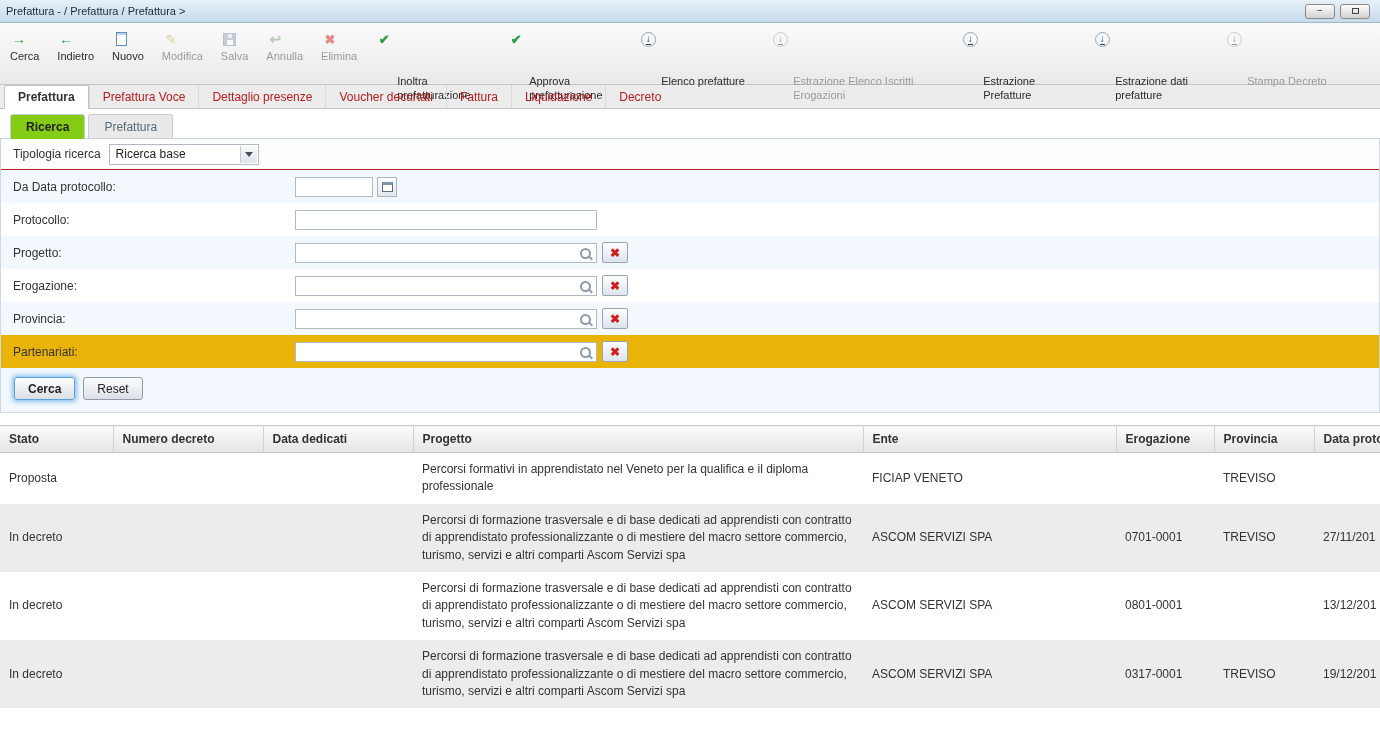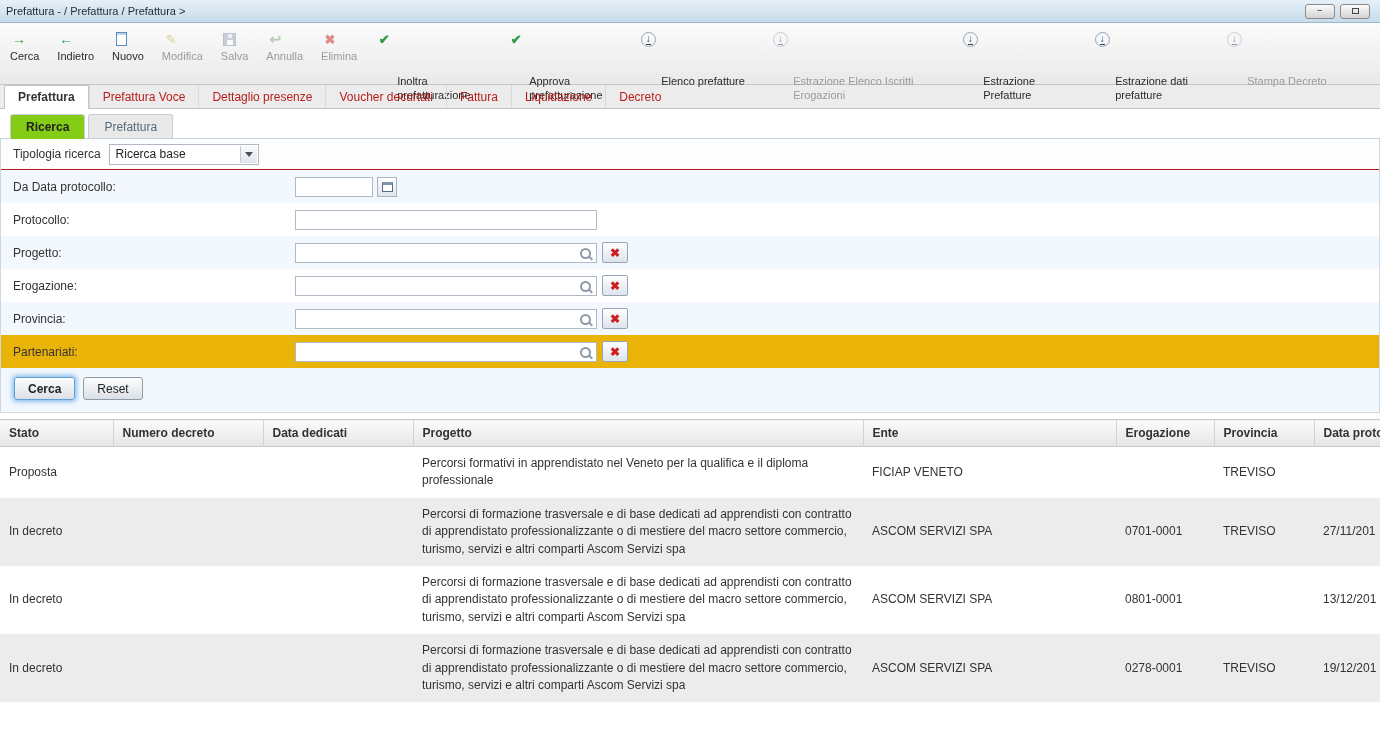--- a/index.html
+++ b/index.html
@@ -130,21 +130,21 @@
   .sel-arrow::after { content:""; width:0; height:0; border-left:4px solid transparent;
                       border-right:4px solid transparent; border-top:5px solid #44505c; }
 
   .actions { display:flex; gap:8px; padding:9px 0 12px 13px; background:#f2f8fd; }
   .btn { height:23px; padding:0 13px; border:1px solid #8e9aa5; border-radius:3px;
          background:linear-gradient(#fdfdfd,#dbe0e6); font-size:12px; color:#222;
          font-family:"Liberation Sans",sans-serif; cursor:pointer; }
   .btn.focused { box-shadow:0 0 4px 2px rgba(90,165,230,.65); border-color:#5f9fd8;font-weight:bold; }
 
   
-  .grid-wrap { width:1380px; overflow:hidden; margin-top:6px; }
+  .grid-wrap { width:1380px; overflow:hidden; margin-top:12px; }
   table.grid { border-collapse:collapse; table-layout:fixed; width:1480px; font-size:12px; }
   .grid thead th {
     height:27px; background:linear-gradient(#fbfbfb,#e5e5e5);
     border-top:1px solid #c9c9c9; border-bottom:1px solid #c9c9c9; border-right:1px solid #d2d2d2;
     text-align:left; padding:0 9px; font-weight:bold; color:#333; white-space:nowrap; overflow:hidden;
     cursor:pointer;
   }
   .grid tbody td { padding:8px 9px; vertical-align:middle; color:#333; line-height:1.45; overflow:hidden; }
   .grid tbody tr.odd  { background:#fff; }
   .grid tbody tr.even { background:#ececec; }
@@ -418,21 +418,21 @@
           <td>0801-0001</td>
           <td></td>
           <td>13/12/201</td>
         </tr>
         <tr class="even">
           <td>In decreto</td>
           <td></td>
           <td></td>
           <td>Percorsi di formazione trasversale e di base dedicati ad apprendisti con contratto di apprendistato professionalizzante o di mestiere del macro settore commercio, turismo, servizi e altri comparti Ascom Servizi spa</td>
           <td>ASCOM SERVIZI SPA</td>
-          <td>0278-0001</td>
+          <td>0317-0001</td>
           <td>TREVISO</td>
           <td>19/12/201</td>
         </tr>
       </tbody>
     </table>
   </div>
 
 </div>
 
 </body></html>

